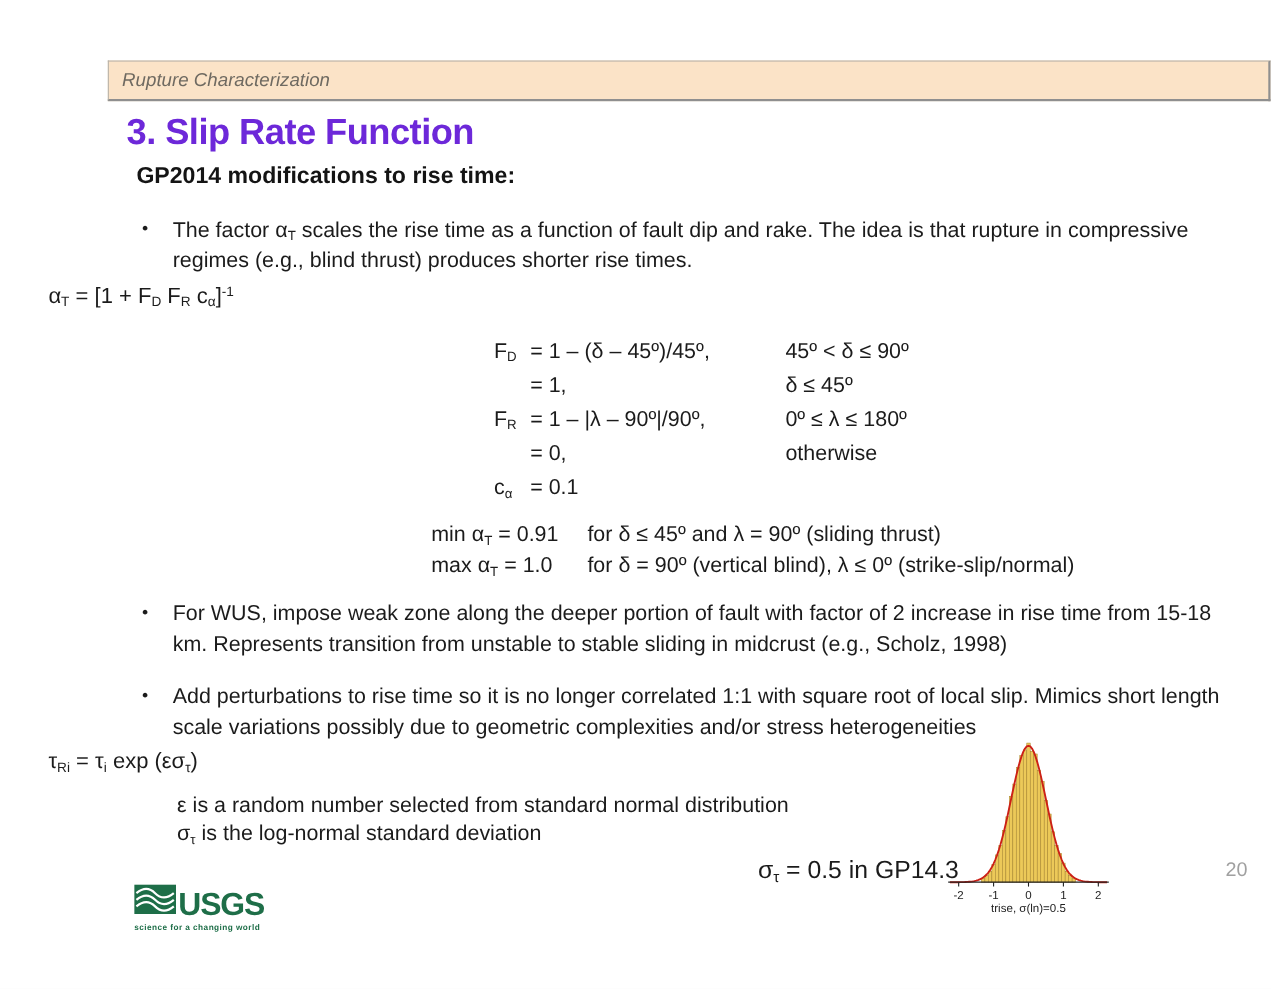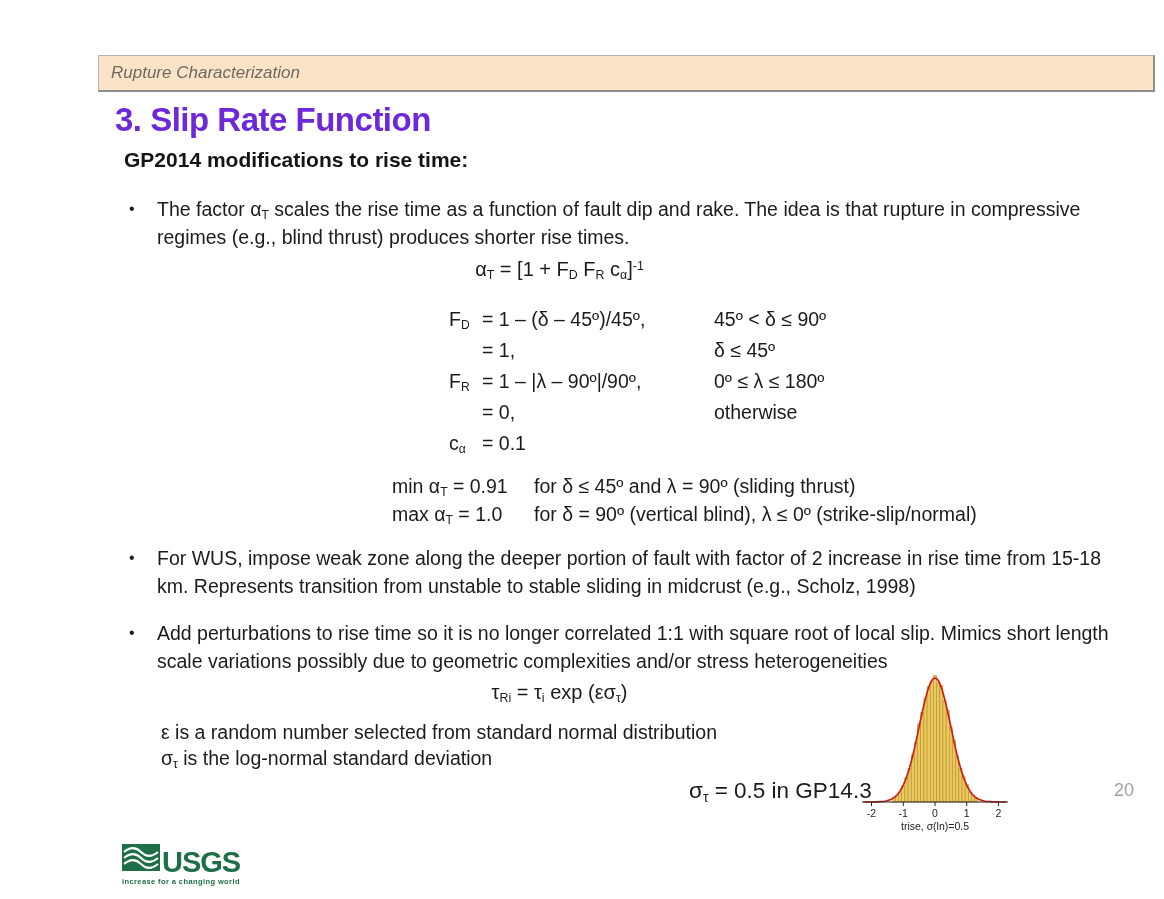--- a/index.html
+++ b/index.html
@@ -24,21 +24,21 @@
     letter-spacing:-0.5px;
   }
   .subtitle{left:80px;top:148px;font-size:21px;font-weight:bold;color:#141414;}
 
   .bullet{left:85px;width:985px;display:flex;font-size:19.5px;line-height:28px;}
   .bullet .dot{width:28px;flex:none;font-size:16px;}
   .b1{top:195px;}
   .b2{top:544px;}
   .b3{top:619px;}
 
-  .eq-center{left:0;width:1031px;text-align:center;font-size:20px;}
+  .eq-center{left:0;width:1031px;text-align:left;font-size:20px;}
   .eq-alpha{top:258px;}
   .eq-tau{top:681px;}
 
   .cases{
     left:405px;top:304px;display:grid;
     grid-template-columns:33px 232px auto;
     font-size:19.5px;line-height:31px;
   }
   .limits{
     left:348px;top:473px;display:grid;
@@ -51,21 +51,21 @@
   .note-sigma{top:747px;}
   .sigma-value{left:645px;top:778px;font-size:22.5px;}
 
   .chart{left:815px;top:660px;width:152px;}
   .chart svg{display:block;}
   .chart-caption{
     left:815px;top:820px;width:152px;text-align:center;
     font-size:10.5px;color:#222;
   }
 
-  .usgs{left:78px;top:844px;width:140px;}
+  .usgs{left:78px;top:804px;width:140px;}
   .usgs-row{display:flex;align-items:flex-end;}
   .usgs-word{
     font-size:29px;font-weight:bold;color:#1e6e48;line-height:26px;
     letter-spacing:-1px;margin-left:2px;
   }
   .usgs-tagline{
     font-size:7.5px;color:#1e6e48;letter-spacing:0.4px;margin-top:2px;
     font-weight:bold;
   }
   .page-number{left:1070px;top:780px;font-size:18px;color:#a0a0a0;}
@@ -181,18 +181,18 @@
       <span>
         <svg width="38" height="27" viewBox="0 0 38 27">
           <rect x="0" y="0" width="38" height="27" fill="#1e6e48"></rect>
           <path d="M2 8 C8 3, 14 3, 19 8 C24 13, 30 13, 36 8" fill="none" stroke="#ffffff" stroke-width="2"></path>
           <path d="M2 14 C8 9, 14 9, 19 14 C24 19, 30 19, 36 14" fill="none" stroke="#ffffff" stroke-width="2"></path>
           <path d="M2 20 C8 15, 14 15, 19 20 C24 25, 30 25, 36 20" fill="none" stroke="#ffffff" stroke-width="2"></path>
         </svg>
       </span>
       <span class="usgs-word">USGS</span>
     </div>
-    <div class="usgs-tagline">increase for a changing world</div>
+    <div class="usgs-tagline">science for a changing world</div>
   </div>
 
   <div class="abs page-number">20</div>
 
 </div>
 
 </body></html>

